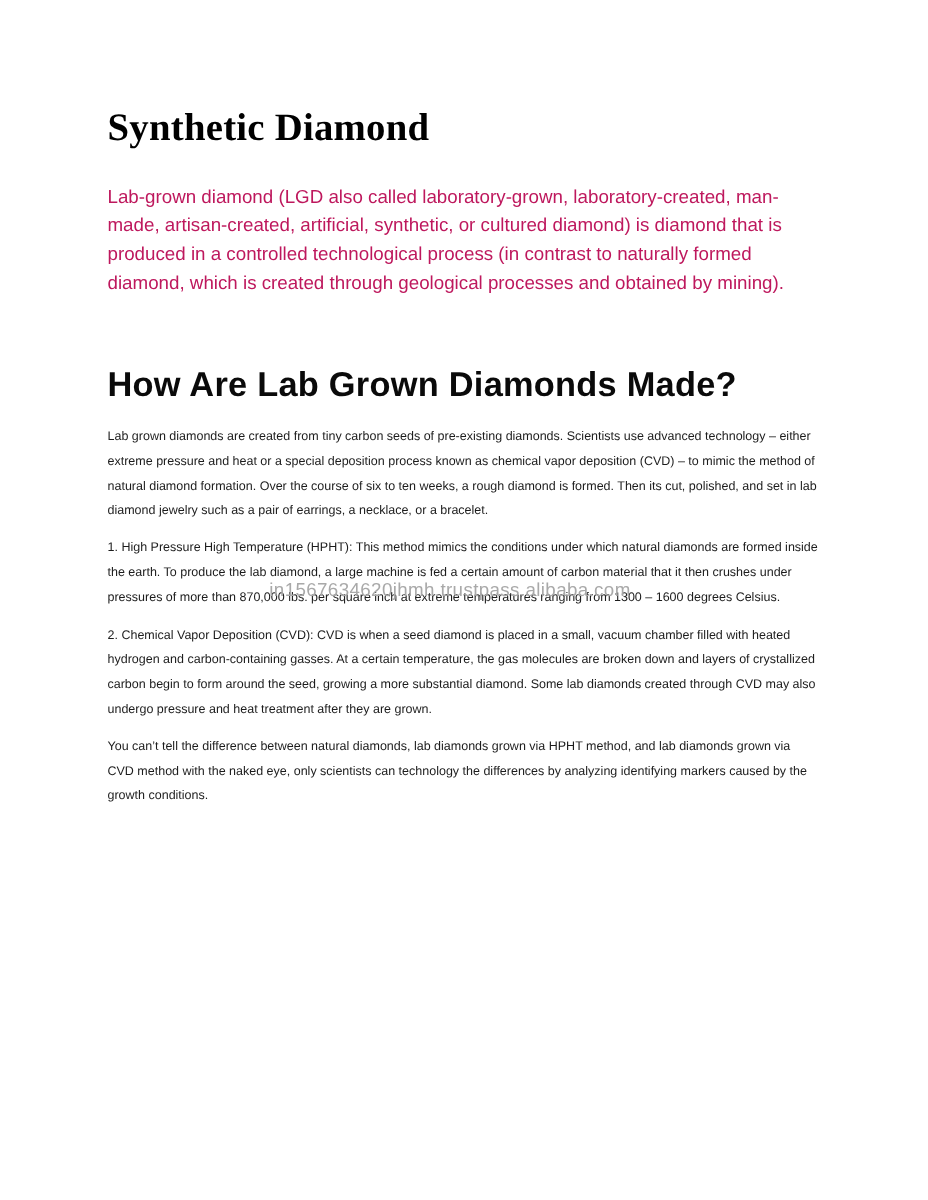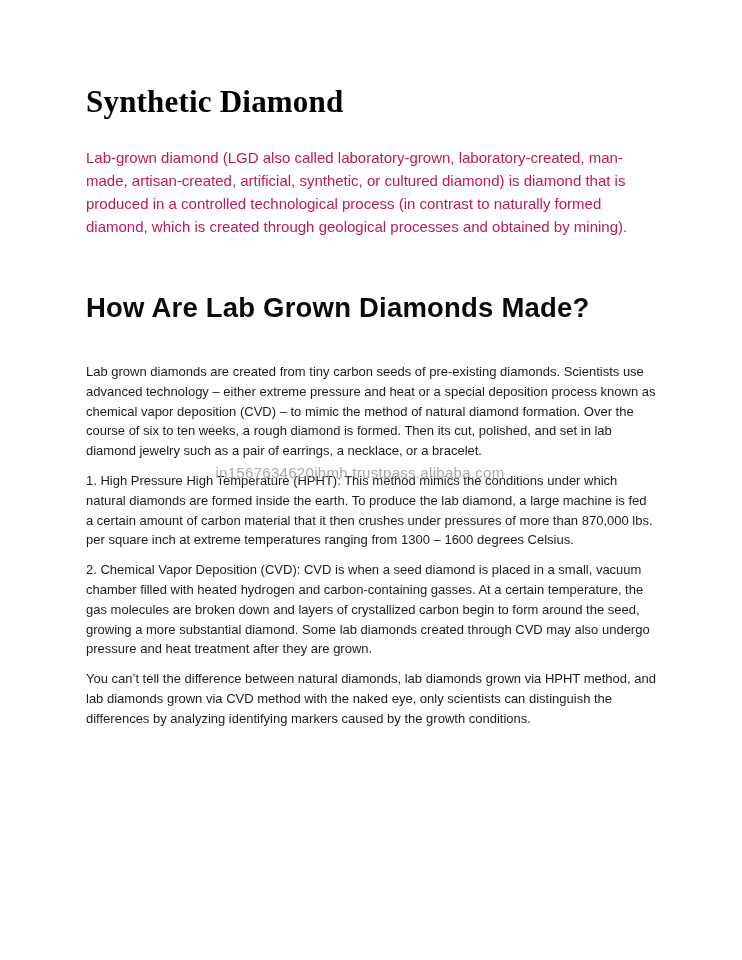--- a/index.html
+++ b/index.html
@@ -38,26 +38,26 @@
     line-height: 23px;
     color: #be185d;
     margin-bottom: 54px;
   }
 
   .section-heading {
     font-family: "Liberation Sans", sans-serif;
     font-weight: 700;
     font-size: 27.5px;
     color: #0a0a0a;
-    margin-bottom: 38px;
+    margin-bottom: 16px;
     letter-spacing: 0.2px;
   }
 
   .body-copy p {
-    font-size: 13px;
+    font-size: 10px;
     line-height: 19.8px;
     color: #1c1c1c;
     margin-bottom: 0;
   }
 
   .body-copy p + p {
     margin-top: 10px;
   }
 
   .body-copy p.tight {
@@ -89,18 +89,18 @@
   <h2 class="section-heading">How Are Lab Grown Diamonds Made?</h2>
 
   <div class="body-copy">
     <p>Lab grown diamonds are created from tiny carbon seeds of pre-existing diamonds. Scientists use advanced technology – either extreme pressure and heat or a special deposition process known as chemical vapor deposition (CVD) – to mimic the method of natural diamond formation. Over the course of six to ten weeks, a rough diamond is formed. Then its cut, polished, and set in lab diamond jewelry such as a pair of earrings, a necklace, or a bracelet.</p>
 
 
     <p>1. High Pressure High Temperature (HPHT): This method mimics the conditions under which natural diamonds are formed inside the earth. To produce the lab diamond, a large machine is fed a certain amount of carbon material that it then crushes under pressures of more than 870,000 lbs. per square inch at extreme temperatures ranging from 1300 – 1600 degrees Celsius.</p>
 
     <p>2. Chemical Vapor Deposition (CVD): CVD is when a seed diamond is placed in a small, vacuum chamber filled with heated hydrogen and carbon-containing gasses. At a certain temperature, the gas molecules are broken down and layers of crystallized carbon begin to form around the seed, growing a more substantial diamond. Some lab diamonds created through CVD may also undergo pressure and heat treatment after they are grown.</p>
 
-    <p>You can’t tell the difference between natural diamonds, lab diamonds grown via HPHT method, and lab diamonds grown via CVD method with the naked eye, only scientists can distinguish the differences by analyzing identifying markers caused by the growth conditions.</p>
+    <p>You can’t tell the difference between natural diamonds, lab diamonds grown via HPHT method, and lab diamonds grown via CVD method with the naked eye, only scientists can technology the differences by analyzing identifying markers caused by the growth conditions.</p>
   </div>
 
   <div class="watermark">in1567634620jhmh.trustpass.alibaba.com</div>
 
 </div>
 
 </body></html>

